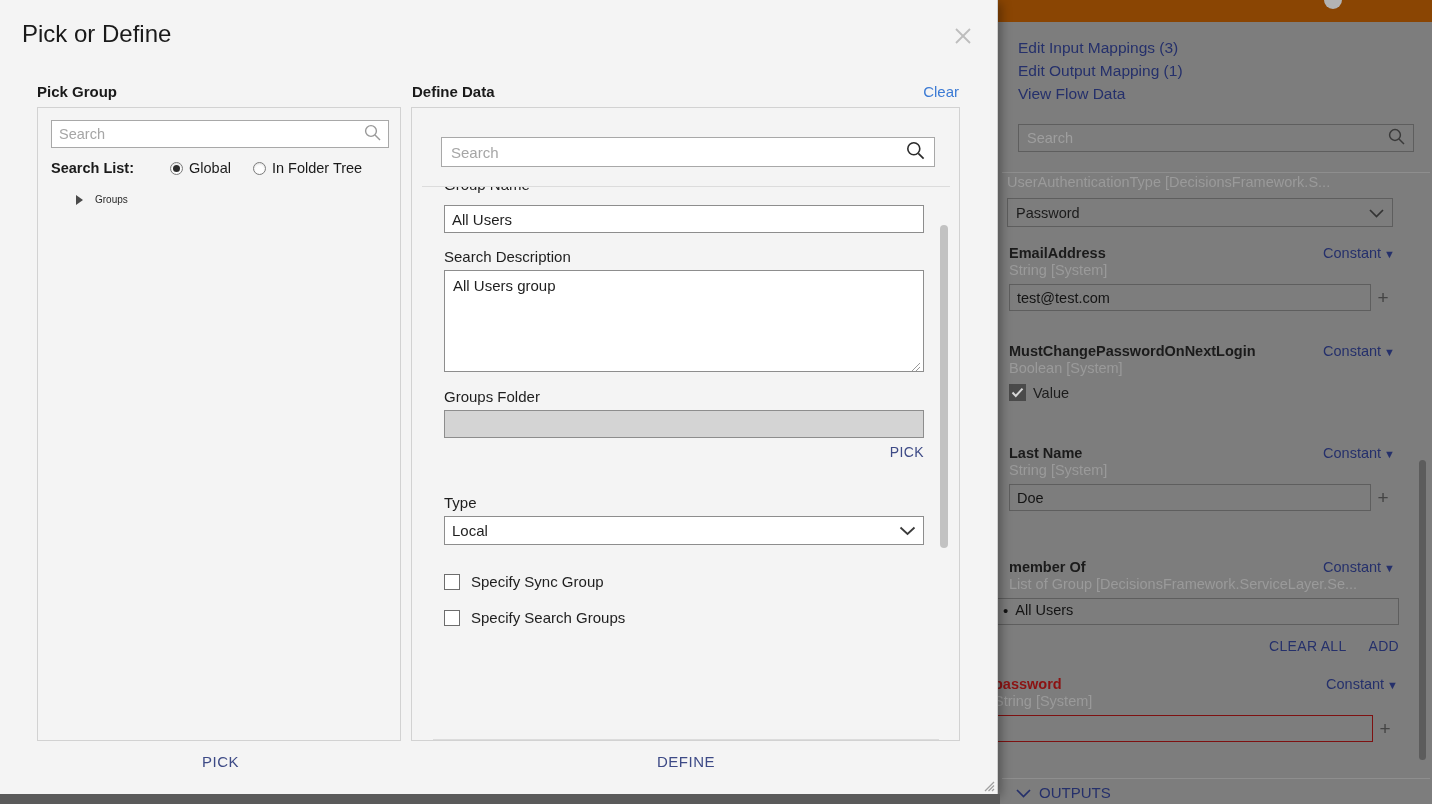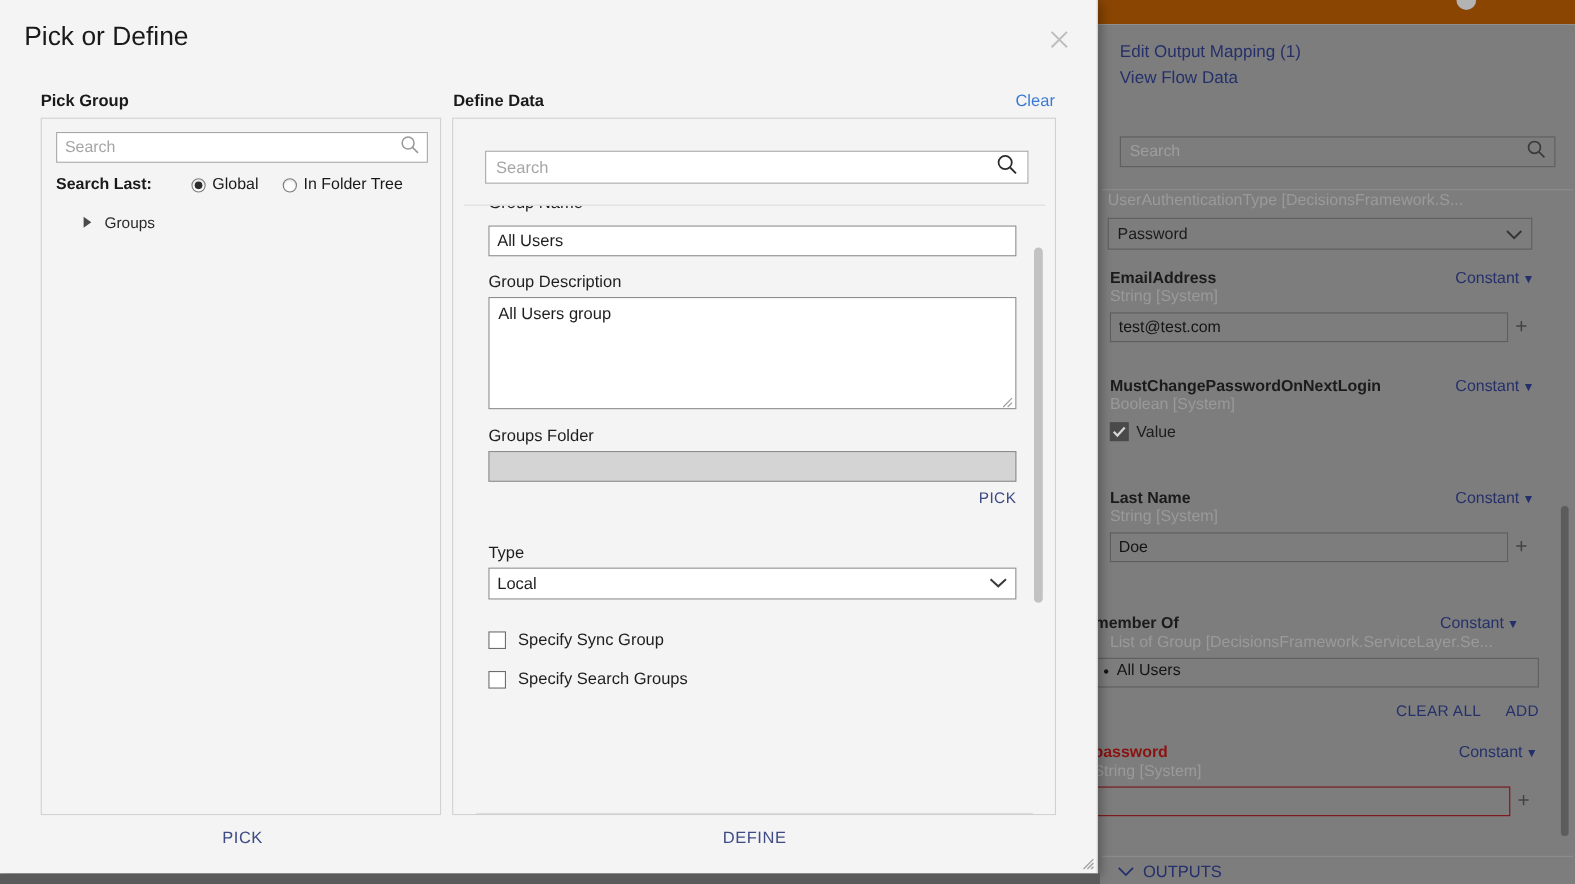--- a/index.html
+++ b/index.html
@@ -169,21 +169,21 @@
   .tree-item {
     position: absolute; left: 38px; top: 86px;
     display: flex; align-items: center; gap: 12px; cursor: pointer;
   }
   .tree-caret {
     width: 0; height: 0;
     border-left: 7px solid #4a4a4a;
     border-top: 5px solid transparent;
     border-bottom: 5px solid transparent;
   }
-  .tree-label { font-size: 14px; color: #2a2a2a; }
+  .tree-label { font-size: 10px; color: #2a2a2a; }
 
   
   #define-panel {
     position: absolute; left: 411px; top: 107px; width: 549px; height: 634px;
     border: 1px solid #d2d2d2; background: #f4f4f4;
     overflow: hidden;
   }
   .def-search {
     position: absolute; left: 29px; top: 29px; width: 494px; height: 30px;
     border: 1px solid #a8a8a8; background: #ffffff;
@@ -258,20 +258,21 @@
 <body>
 
 <div id="bg-app">
 
   <div class="bg-topbar"></div>
   <div class="bg-circle"></div>
 
   <div class="bg-panel">
 
     <div class="bg-link-list">
+      <div class="bg-link">Edit Input Mappings (3)</div>
       <div class="bg-link">Edit Output Mapping (1)</div>
       <div class="bg-link">View Flow Data</div>
     </div>
 
   </div>
 
   <div class="bg-search">
     <span class="bg-search-ph">Search</span>
     <span>
       <svg width="17" height="17" viewBox="0 0 17 17">
@@ -341,21 +342,21 @@
       <div class="bg-type-caption">String [System]</div>
       <div class="bg-input-wrap" style="margin-top:4px;">
         <div class="bg-input">
           <span>Doe</span>
         </div>
         <span class="bg-plus">+</span>
       </div>
     </div>
 
     <div class="bg-field" style="top:386px; left:24px;">
-      <div class="bg-row-head" style="">
+      <div class="bg-row-head" style="margin-left:14px;">
         <span class="bg-label">member Of</span>
         <span class="bg-const">
           <span>Constant</span><span class="cv">▼</span>
         </span>
       </div>
       <div class="bg-type-caption" style="margin-left:14px; width:400px;">List of Group [DecisionsFramework.ServiceLayer.Se...</div>
       <div class="bg-list" style="margin-top:4px; width:404px;">
         <div class="bg-list-item">
           <span class="bullet">•</span>
           <span>All Users</span>
@@ -421,21 +422,21 @@
       <span class="pick-search-ph">Search</span>
       <span>
         <svg width="17" height="17" viewBox="0 0 17 17">
             <circle cx="7" cy="7" r="5.4" fill="none" stroke="#999" stroke-width="1.4"></circle>
             <line x1="11" y1="11" x2="16" y2="16" stroke="#999" stroke-width="1.4"></line>
           </svg>
       </span>
     </div>
 
     <div class="search-type-row">
-      <span class="search-type-label">Search Last:</span>
+      <span class="search-type-label">Search List:</span>
       <div class="radio-group">
         <label class="radio-item">
           <span class="radio-outer">
               <span class="radio-dot"></span>
             </span>
           <span class="radio-label">Global</span>
         </label>
         <label class="radio-item">
           <span class="radio-outer"></span>
           <span class="radio-label">In Folder Tree</span>
@@ -474,21 +475,21 @@
 
         <div class="def-clipped-label">Group Name</div>
 
         <div class="def-field" style="top:18px;">
           <div class="def-input">
             <span>All Users</span>
           </div>
         </div>
 
         <div class="def-field" style="top:61px;">
-          <span class="def-label">Group Description</span>
+          <span class="def-label">Search Description</span>
           <div class="def-textarea">
             <span>All Users group</span>
             <span class="ta-grip">
               <svg width="11" height="11" viewBox="0 0 11 11">
                   <line x1="10" y1="2" x2="2" y2="10" stroke="#9a9a9a" stroke-width="1"></line>
                   <line x1="10" y1="6" x2="6" y2="10" stroke="#9a9a9a" stroke-width="1"></line>
                 </svg>
             </span>
           </div>
         </div>

